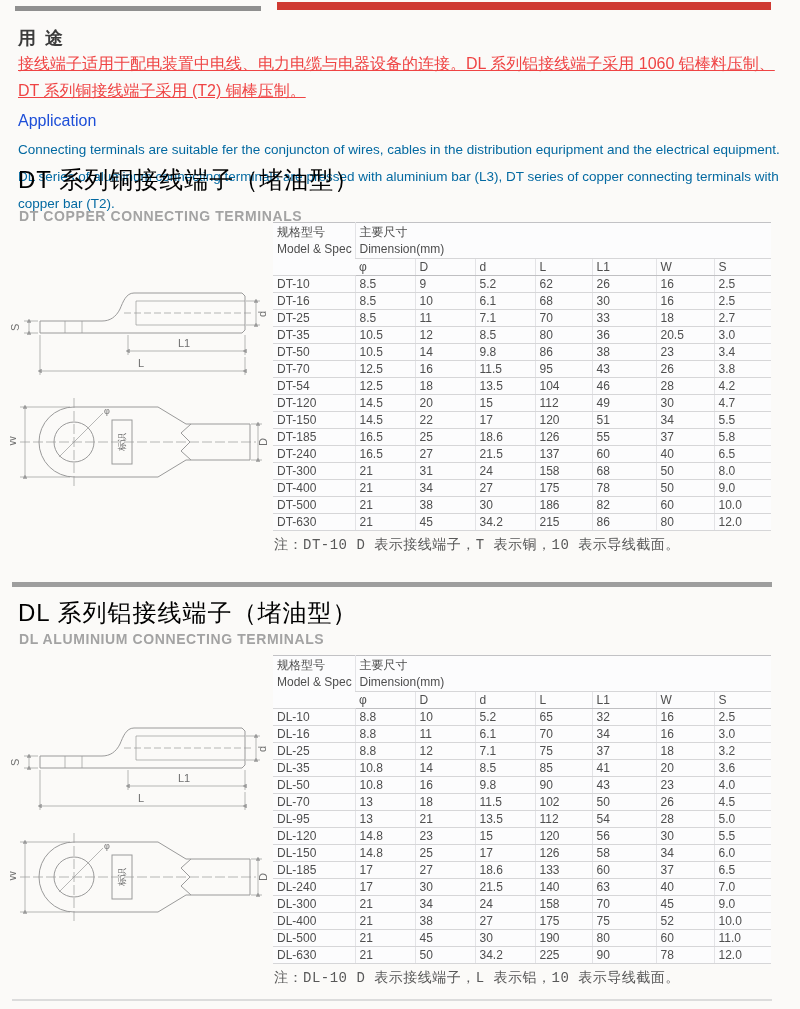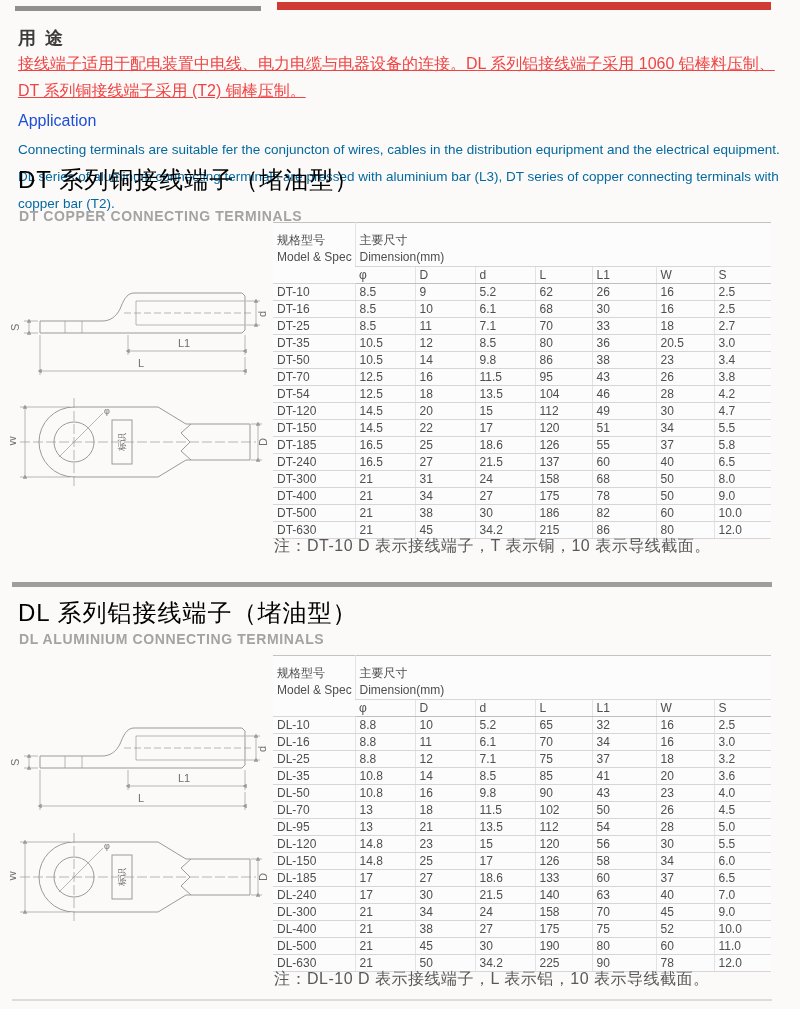--- a/index.html
+++ b/index.html
@@ -38,26 +38,26 @@
     font-size:12px; color:#4e4e4e; background:#fcfcfd;
     border-top:1px solid #c2c2c5; border-bottom:1px solid #c6c6c9;
   }
   table.spec th, table.spec td {
     font-weight:normal; text-align:left; padding:0 0 0 4px;
     height:16px; line-height:16px;
     border-left:1px solid #e3e3e6; border-bottom:1px solid #d6d6d8;
     white-space:nowrap; overflow:hidden;
   }
   table.spec th:first-child, table.spec td:first-child { border-left:none; }
-  table.spec thead th.hdr2line { height:35px; line-height:normal; vertical-align:top; padding-top:9px; border-bottom:1px solid #d6d6d8; }
+  table.spec thead th.hdr2line { height:35px; line-height:normal; vertical-align:top; padding-top:1px; border-bottom:1px solid #d6d6d8; }
   table.spec thead tr.subcols th { border-bottom:1px solid #bfbfc2; }
   .hdr-zh { display:block; font-size:12px; line-height:17px; color:#4e4e4e; }
   .hdr-en { display:block; font-size:12px; line-height:17px; color:#4e4e4e; }
 
-  .note { font-size:16px; color:#585858; letter-spacing:0.5px; }
+  .note { font-size:14px; color:#585858; letter-spacing:0.5px;font-family:Liberation Mono, monospace; }
   .dt-note { left:274px; top:536px; }
   .dl-note { left:274px; top:969px; }
 
   .dt-diagram { left:10px; top:283px; }
   .dl-diagram { left:10px; top:718px; }
 
   svg.term { display:block; }
   svg.term path, svg.term line, svg.term circle, svg.term rect, svg.term polyline {
     fill:none; stroke:#9a9a9a; stroke-width:1;
   }

